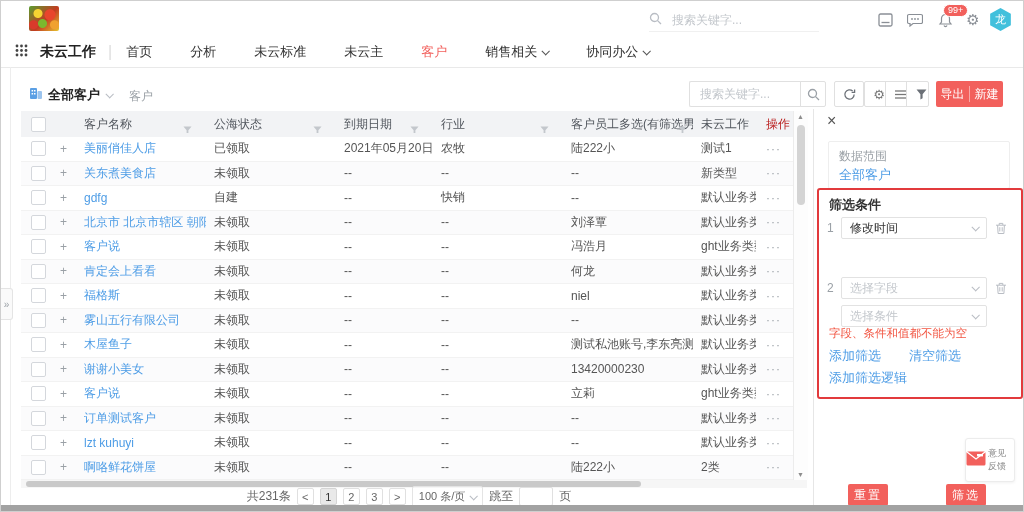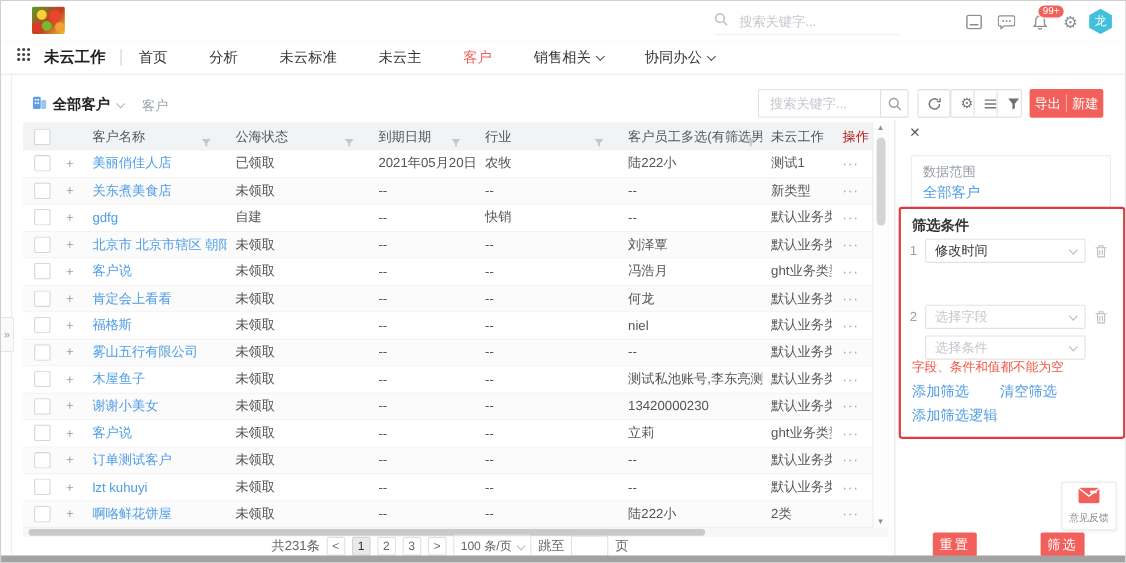--- a/index.html
+++ b/index.html
@@ -86,21 +86,21 @@
   .flt-title{left:828px;top:195px;font-size:13px;font-weight:bold;color:#333;}
   .flt-num{font-size:12px;color:#9aa0a6;width:12px;}
   .flt-row{left:826px;display:flex;align-items:center;gap:2px;}
   .sel{width:146px;height:22px;border:1px solid #e2e2e2;border-radius:2px;box-sizing:border-box;display:flex;align-items:center;justify-content:space-between;padding:0 8px;font-size:12px;color:#333;cursor:pointer;background:#fff;gap:46px;}
   .sel.placeholder{color:#c3c7cc;}
   .trash{margin-left:6px;cursor:pointer;display:flex;}
   .flt-error{left:828px;top:325px;font-size:11.5px;color:#f25643;text-align:right;}
   .flt-links{left:828px;top:346px;display:flex;gap:28px;font-size:13px;color:#4e9de6;}
   .flt-links span{cursor:pointer;}
   .flt-logic{left:828px;top:368px;font-size:13px;color:#4e9de6;cursor:pointer;}
-  .feedback{left:964px;top:437px;width:48px;height:42px;border:1px solid #ececec;border-radius:3px;background:#fff;box-shadow:0 1px 3px rgba(0,0,0,.06);display:flex;flex-direction:column;align-items:center;justify-content:center;gap:2px;cursor:pointer;}
+  .feedback{left:964px;top:437px;width:48px;height:42px;border:1px solid #ececec;border-radius:3px;background:#fff;box-shadow:0 1px 3px rgba(0,0,0,.06);display:flex;flex-direction:row;align-items:center;justify-content:center;gap:2px;cursor:pointer;}
   .feedback .lbl{font-size:9px;color:#888;}
   .panel-btn{top:483px;width:40px;height:22px;background:#f2605c;color:#fff;font-size:12px;border-radius:2px;display:flex;align-items:center;justify-content:center;cursor:pointer;letter-spacing:2px;}
   
   .expander{left:0;top:287px;width:11px;height:30px;background:#fafafa;border:1px solid #e4e4e4;border-left:none;border-radius:0 3px 3px 0;display:flex;align-items:center;justify-content:center;font-size:10px;color:#9aa0a6;cursor:pointer;}
   .bottom-strip{left:0;top:504px;width:100%;height:8px;background:#a2a2a2;}
   .left-line{left:9px;top:66px;width:1px;height:438px;background:#ededed;}
 </style>
 </head>
 <body>
 

